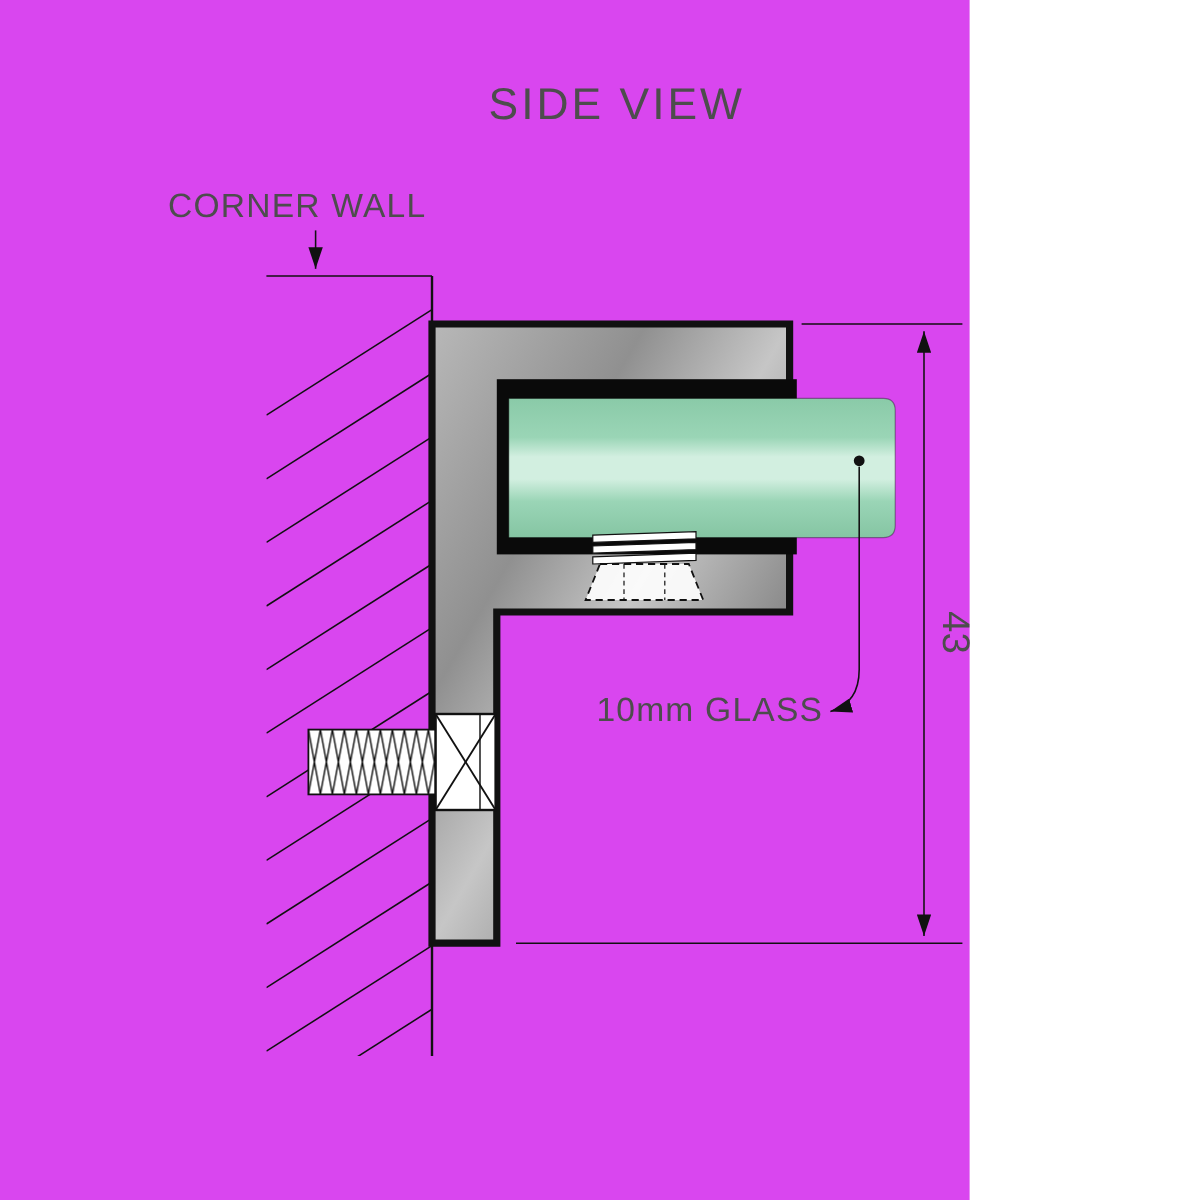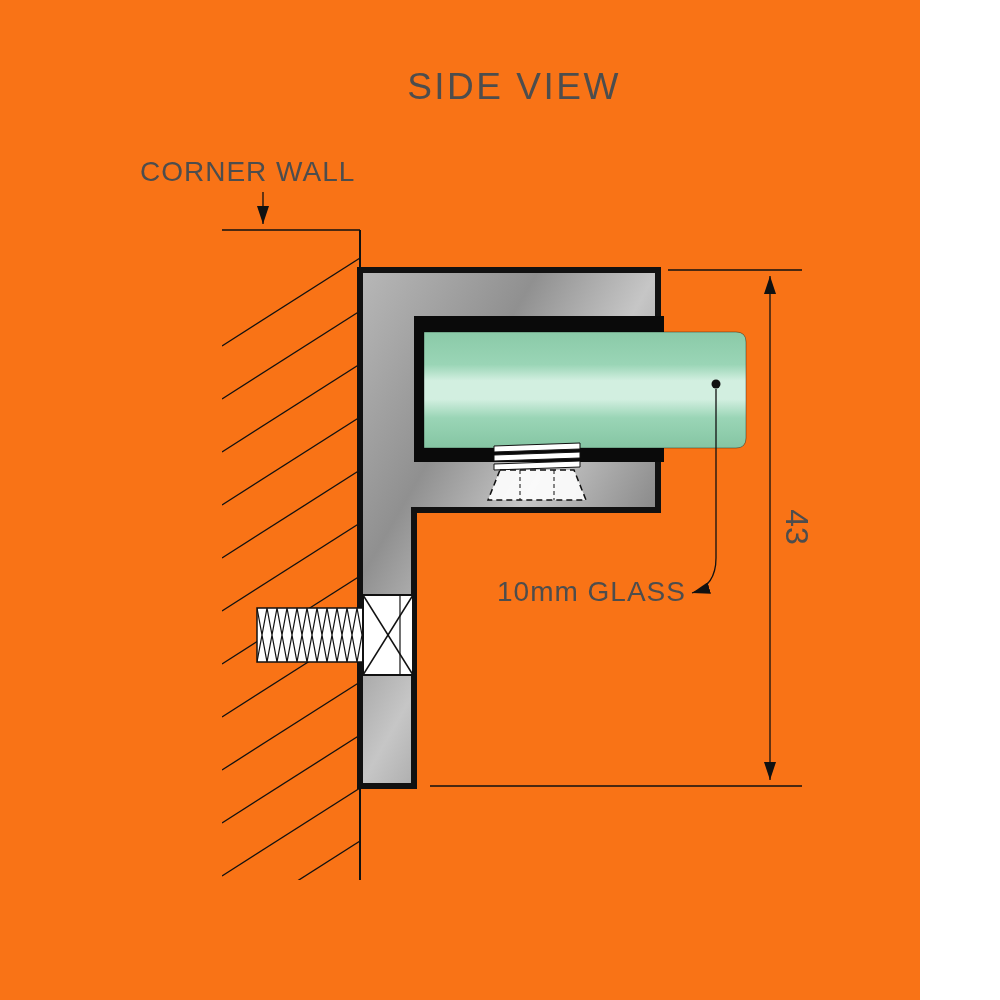--- a/index.html
+++ b/index.html
@@ -1,16 +1,16 @@
 <!DOCTYPE html>
 <html><head>
 <meta charset="utf-8">
 <style>
   html,body{margin:0;padding:0;background:#ffffff;width:1000px;height:1000px;overflow:hidden;}
-  .canvas{width:920px;height:1000px;position:relative;background:#f97316;}
+  .canvas{width:808px;height:1000px;position:relative;background:#d946ef;}
   svg{display:block;}
   text{font-family:"Liberation Sans", sans-serif;}
   .t-title{font-size:37px;letter-spacing:2.5px;fill:#4d4d4d;}
   .t-label{font-size:28px;letter-spacing:1px;fill:#4d4d4d;}
   .t-dim{font-size:32px;fill:#4d4d4d;}
   .thin{stroke:#111;stroke-width:1.3;fill:none;}
   .hatch{stroke:#111;stroke-width:1.3;}
 </style>
 </head>
 <body>

